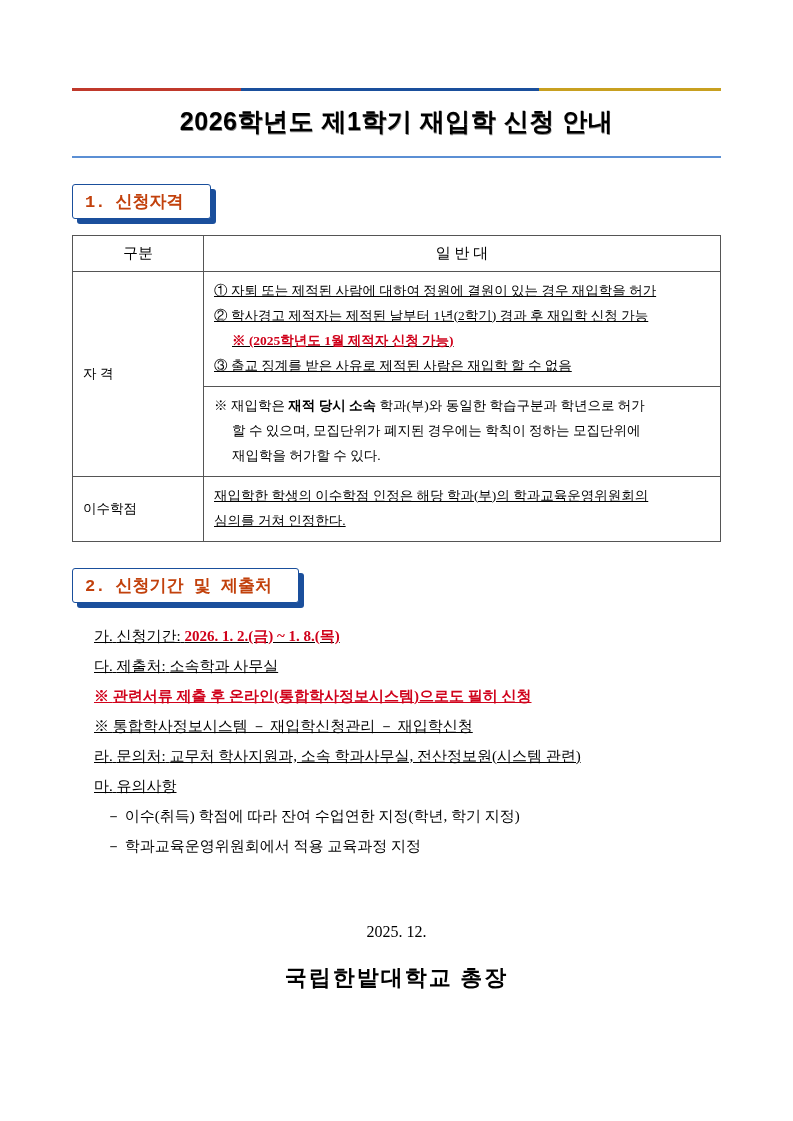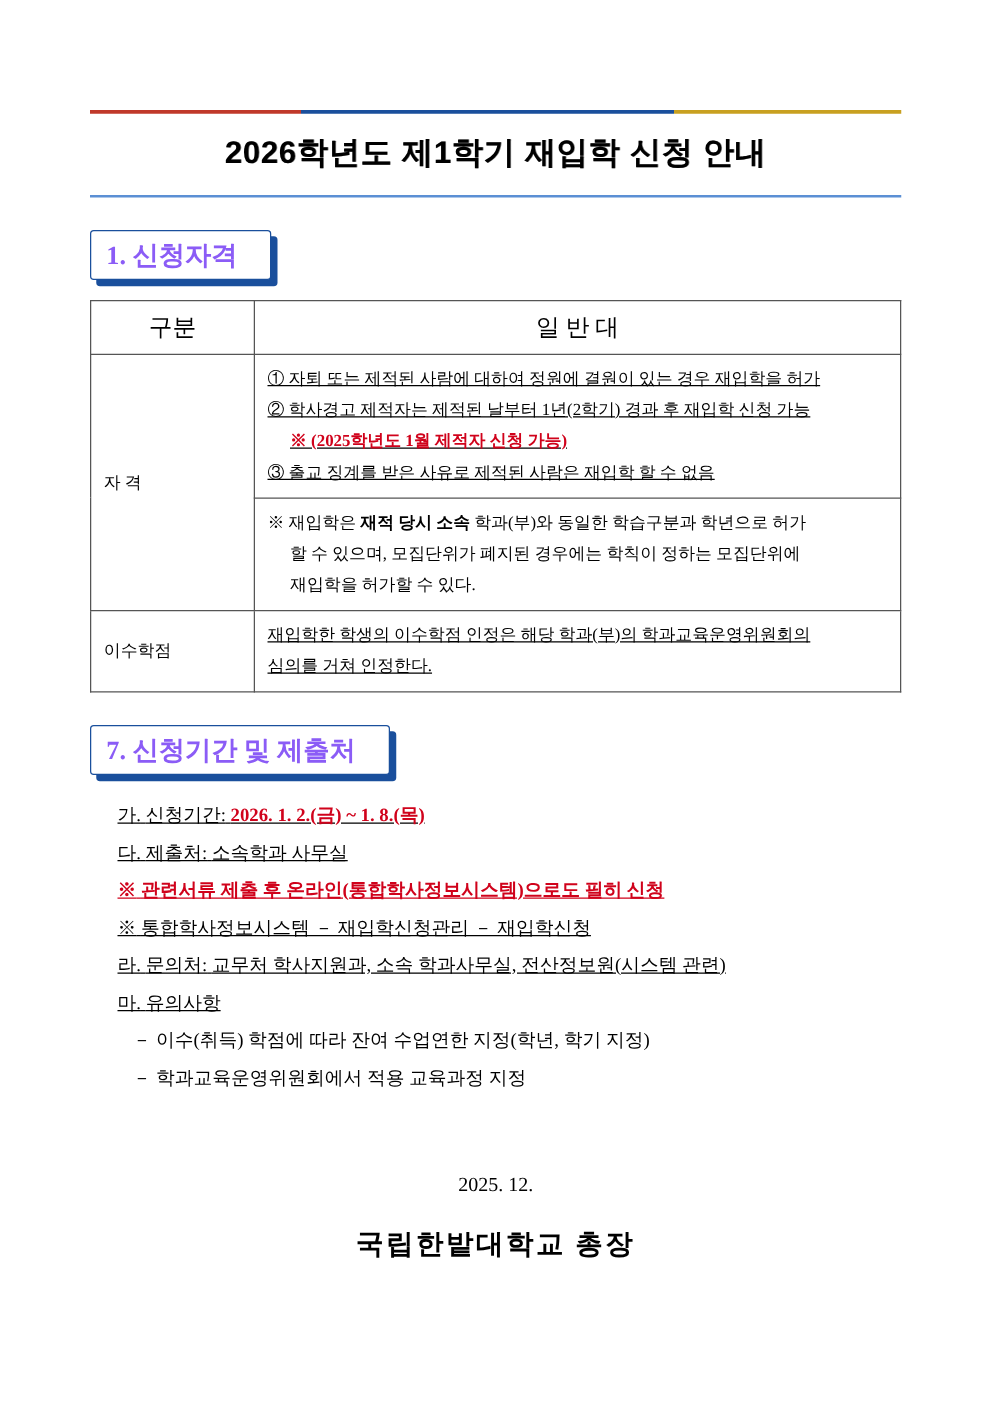--- a/index.html
+++ b/index.html
@@ -63,24 +63,24 @@
     height: 100%;
     background: #1a4f9c;
     border-radius: 3px;
     z-index: 0;
   }
   .section-head .label-box {
     position: relative;
     z-index: 1;
     border: 1.5px solid #1a4f9c;
     background: #ffffff;
-    color: #8b5cf6;
-    font-family: Liberation Serif, serif;
-    font-weight: bold;
-    font-size: 21px;
+    color: #c2410c;
+    font-family: Liberation Mono, monospace;
+    font-weight: bold;
+    font-size: 17px;
     padding: 5px 26px 5px 12px;
     border-radius: 3px;
     white-space: nowrap;
   }
 
   
   table.qual {
     width: 100%;
     border-collapse: collapse;
     margin-top: 16px;
@@ -88,21 +88,21 @@
   }
   table.qual td, table.qual th {
     border: 1px solid #555;
     padding: 7px 10px;
     vertical-align: middle;
   }
   table.qual thead th {
     font-weight: normal;
     text-align: center;
     padding: 8px 10px;
-    font-size: 19px;
+    font-size: 15px;
   }
   .col-div { width: 110px; }
   .cell-body { line-height: 1.85; text-decoration: underline; }
   .cell-body .item {
     text-indent: -18px;
     padding-left: 18px;
   }
   .red-note {
     color: #d0021b;
     font-weight: bold;
@@ -205,21 +205,21 @@
           <div>재입학한 학생의 이수학점 인정은 해당 학과(부)의 학과교육운영위원회의</div>
           <div>심의를 거쳐 인정한다.</div>
         </td>
       </tr>
     </tbody>
   </table>
 
   
   <div class="section-head">
     <div class="shadow-box"></div>
-    <div class="label-box">7. 신청기간 및 제출처</div>
+    <div class="label-box">2. 신청기간 및 제출처</div>
   </div>
 
   
   <div class="list2">
     <div class="row">
       <span>가.</span>
       <span>신청기간:</span>
       <span class="emph-red">2026. 1. 2.(금) ~ 1. 8.(목)</span>
     </div>
     <div class="row">

